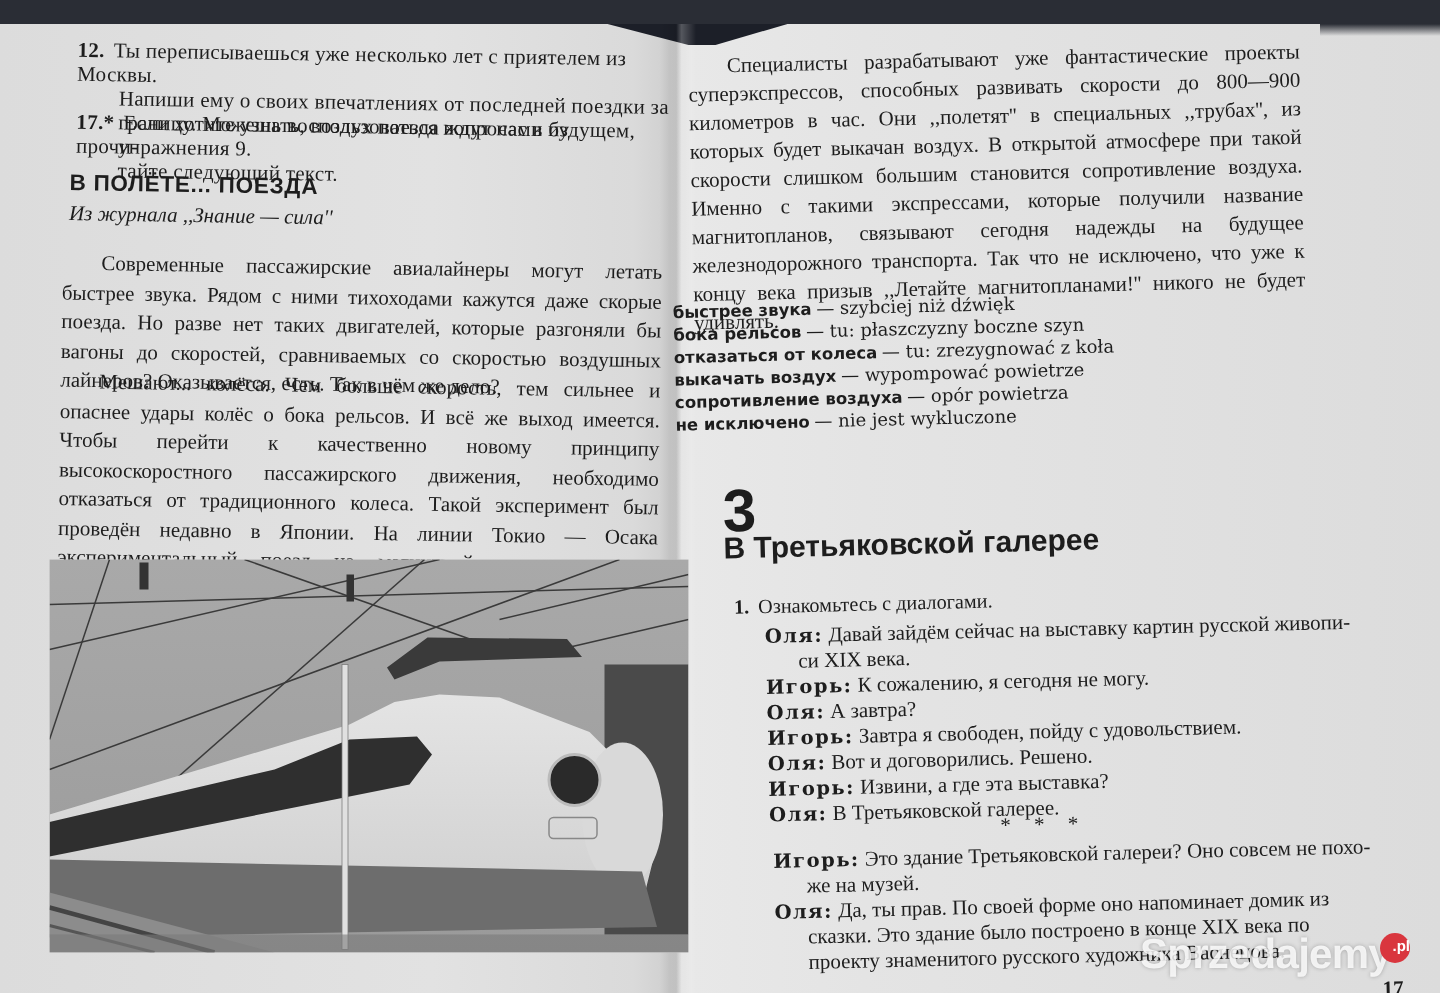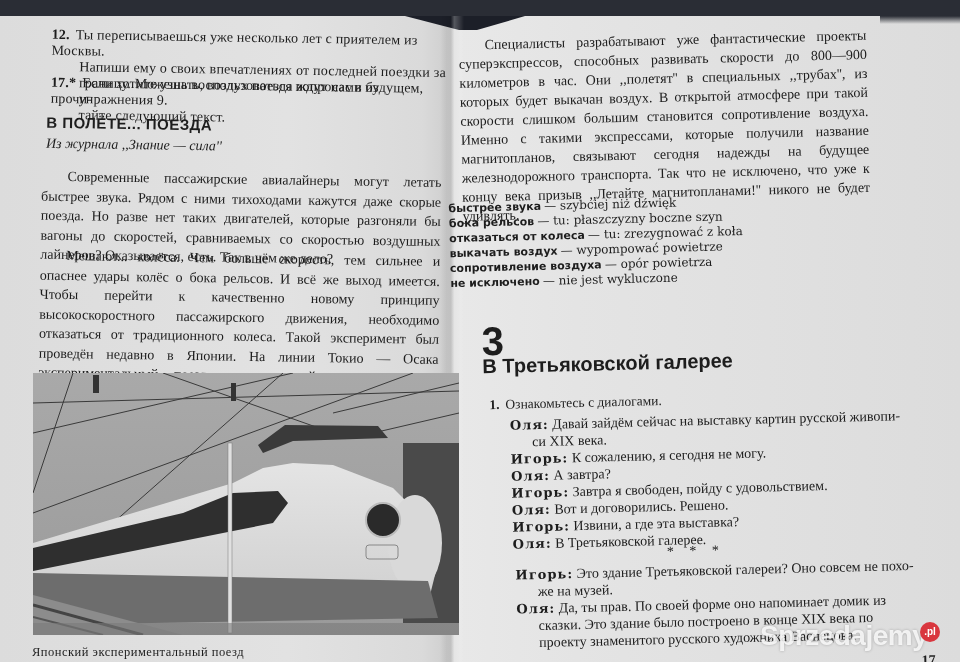--- a/index.html
+++ b/index.html
@@ -172,21 +172,21 @@
       position: absolute;
       left: 920px; top: 606px;
       width: 20px; height: 20px;
       border-radius: 50%;
       background: #d9363e;
       color: #fff;
       font-family: "Liberation Sans", "DejaVu Sans", sans-serif;
       font-weight: bold;
       font-size: 10px;
       line-height: 20px;
-      text-align: center;
+      text-align: right;
     }
   </style>
 </head>
 <body>
 
 <div class="spread">
   <div class="top-gap"></div>
   <div class="top-gap-right"></div>
   <div class="spine-shadow"></div>
 
@@ -253,21 +253,20 @@
 
       <rect x="195" y="70" width="4" height="190" fill="#e0e0e0" stroke="#777" stroke-width="0.5"></rect>
 
       <path d="M0 222 L150 262 L0 262 Z" fill="#8c8c8c"></path>
       <path d="M0 232 L110 262" stroke="#444" stroke-width="3"></path>
       <path d="M0 244 L70 262" stroke="#555" stroke-width="2"></path>
       <rect x="0" y="250" width="426" height="12" fill="#7a7a7a" opacity="0.6"></rect>
     </svg>
   </div>
 
-  <div class="caption">Японский экспериментальный поезд</div>
 
   <div class="page page-right">
 
     <div class="body-para" style="left:14px; top:20px; width:408px; line-height:19px;">Специалисты разрабатывают уже фантастические проекты суперэкспрессов, способных развивать скорости до 800—900 километров в час. Они ,,полетят'' в специальных ,,трубах'', из которых будет выкачан воздух. В открытой атмосфере при такой скорости слишком большим становится сопротивление воздуха. Именно с такими экспрессами, которые получили название магнитопланов, связывают сегодня надежды на будущее железнодорожного транспорта. Так что не исключено, что уже к концу века призыв ,,Летайте магнитопланами!'' никого не будет удивлять.</div>
 
     <div class="vocab" style="left:0px; top:185px; width:420px;">
       <div><span class="term">быстрее звука</span> <span class="def">— szybciej niż dźwięk</span></div>
       <div><span class="term">бока рельсов</span> <span class="def">— tu: płaszczyzny boczne szyn</span></div>
       <div><span class="term">отказаться от колеса</span> <span class="def">— tu: zrezygnować z koła</span></div>
       <div><span class="term">выкачать воздух</span> <span class="def">— wypompować powietrze</span></div>

